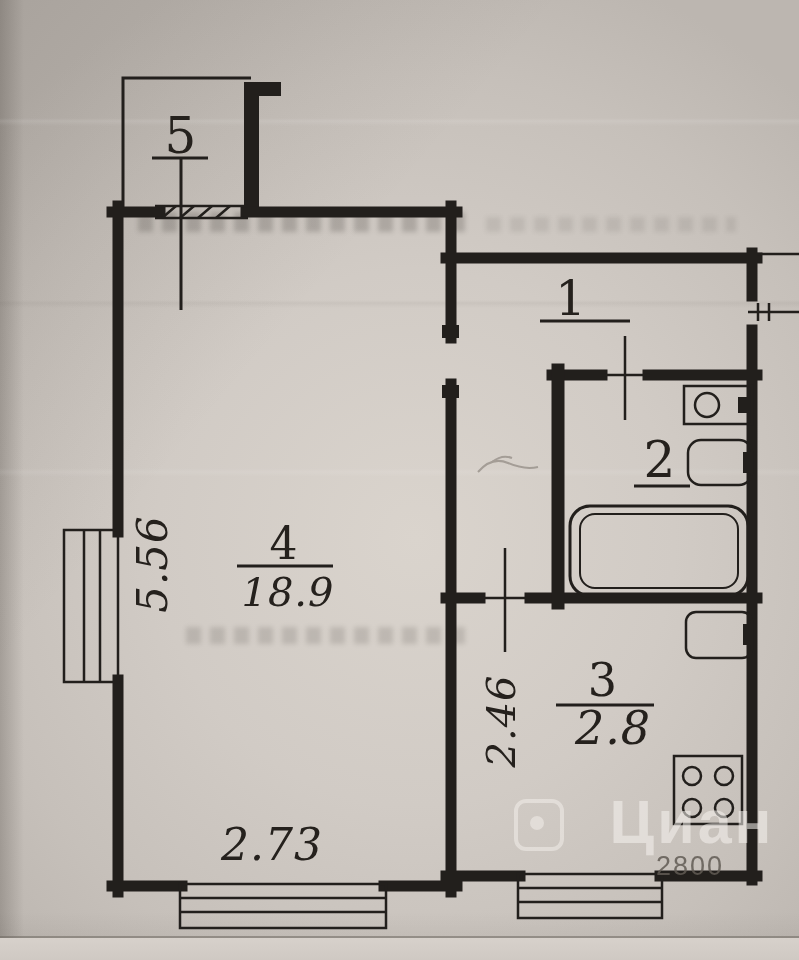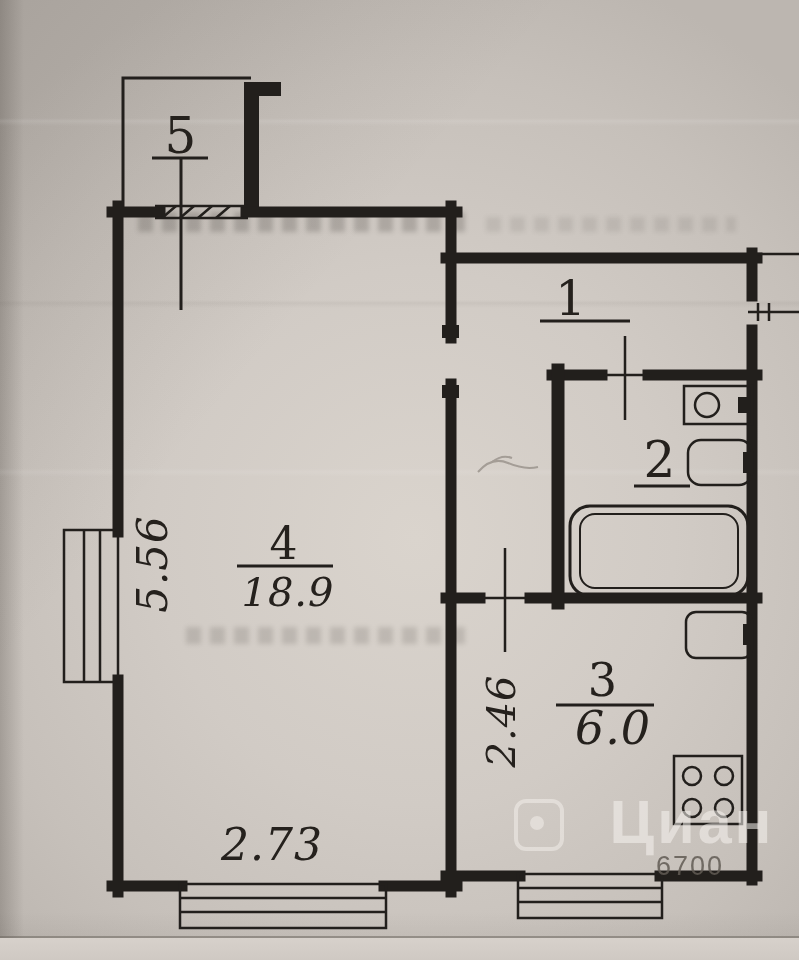--- a/index.html
+++ b/index.html
@@ -141,27 +141,27 @@
       <path d="M492 462 q10 -8 20 -4"></path>
     </g>
   </svg>
 
   <div class="lbl" style="left:181px;top:136px;font-size:50px;">5</div>
   <div class="lbl" style="left:571px;top:298px;font-size:48px;">1</div>
   <div class="lbl" style="left:660px;top:460px;font-size:50px;">2</div>
   <div class="lbl" style="left:284px;top:544px;font-size:44px;">4</div>
   <div class="lbl it" style="left:288px;top:592px;font-size:40px;">18.9</div>
   <div class="lbl" style="left:603px;top:680px;font-size:46px;">3</div>
-  <div class="lbl it" style="left:613px;top:728px;font-size:46px;">6.0</div>
+  <div class="lbl it" style="left:613px;top:728px;font-size:46px;">2.8</div>
 
   <div class="lbl it v" style="left:153px;top:564px;font-size:42px;">5.56</div>
   <div class="lbl it" style="left:272px;top:845px;font-size:44px;">2.73</div>
   <div class="lbl it v" style="left:501px;top:721px;font-size:40px;">2.46</div>
 
   <div class="wm-icon">
       <div class="dot"></div>
     </div>
   <div class="wm-brand">Циан</div>
-  <div class="wm-num">6700</div>
+  <div class="wm-num">2800</div>
 
   <div class="paper-edge"></div>
   <div class="paper-below"></div>
 </div>
 
 </body></html>

